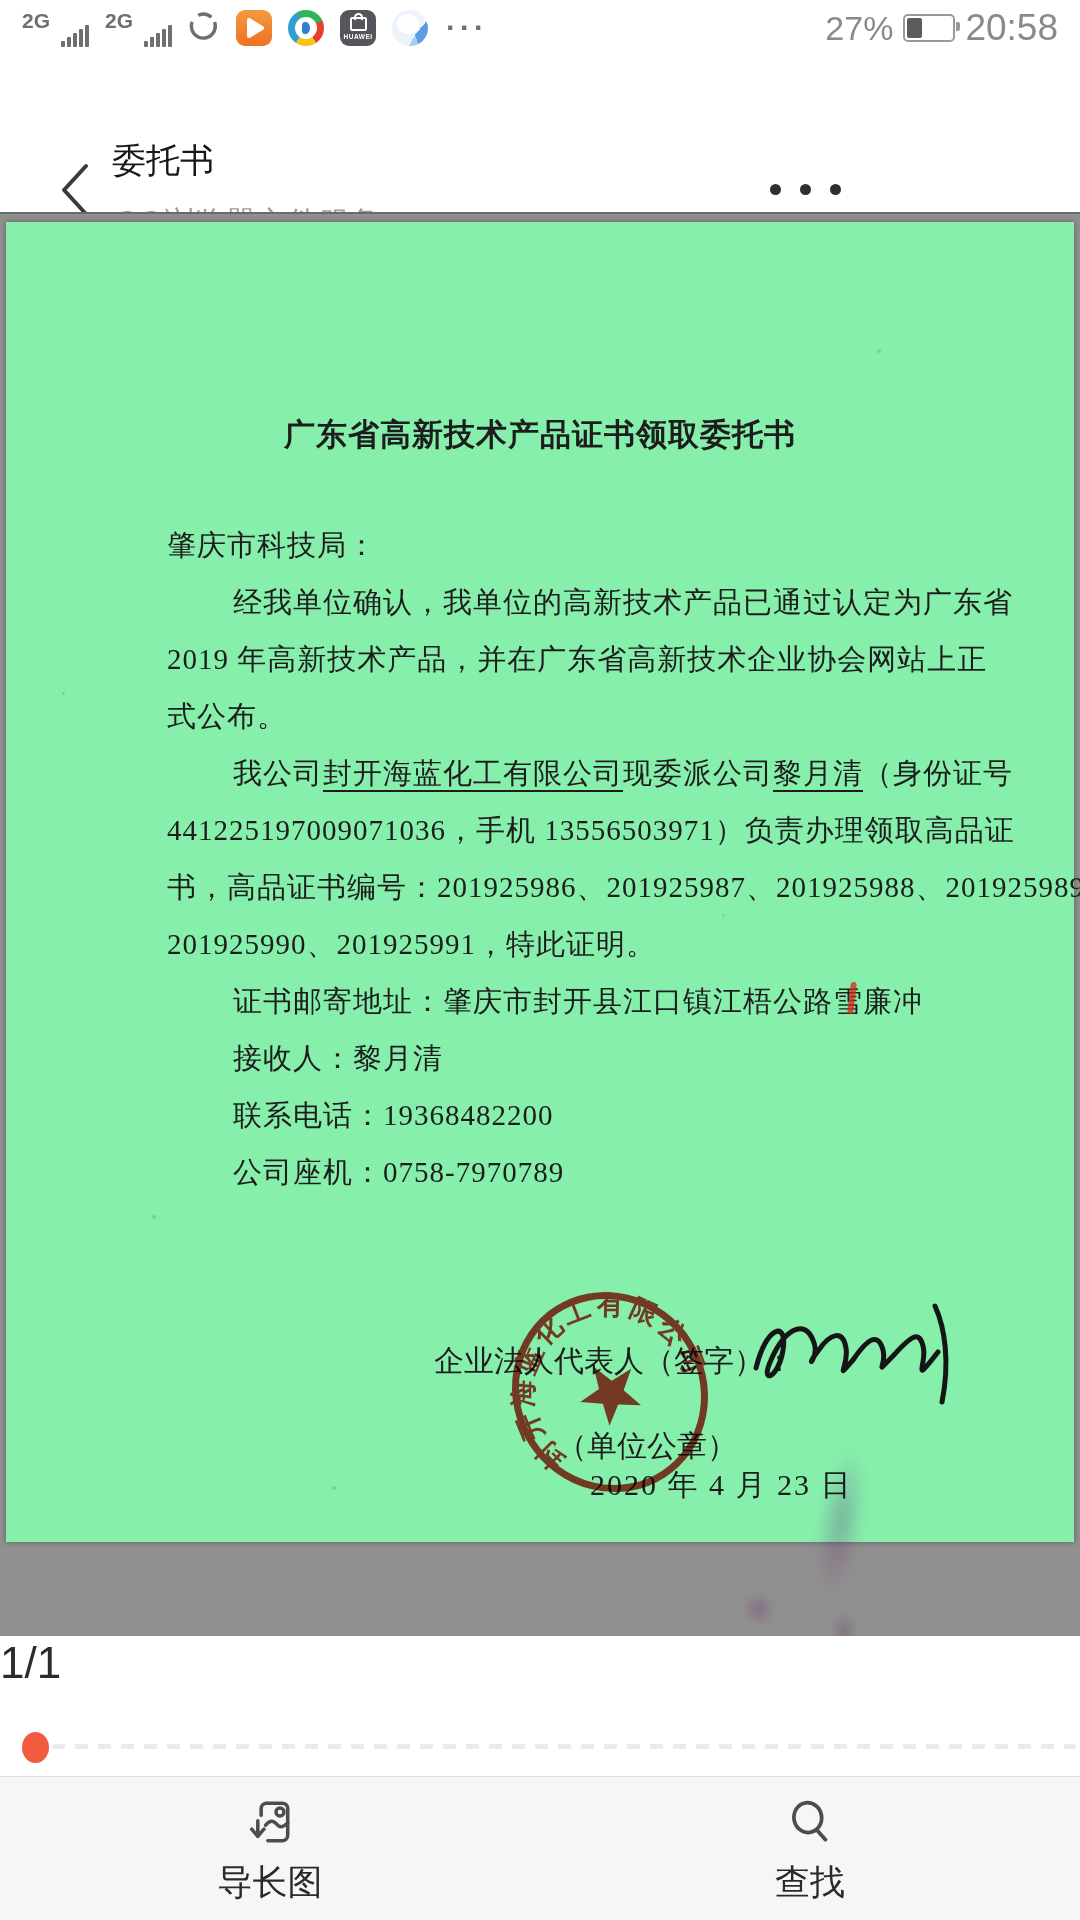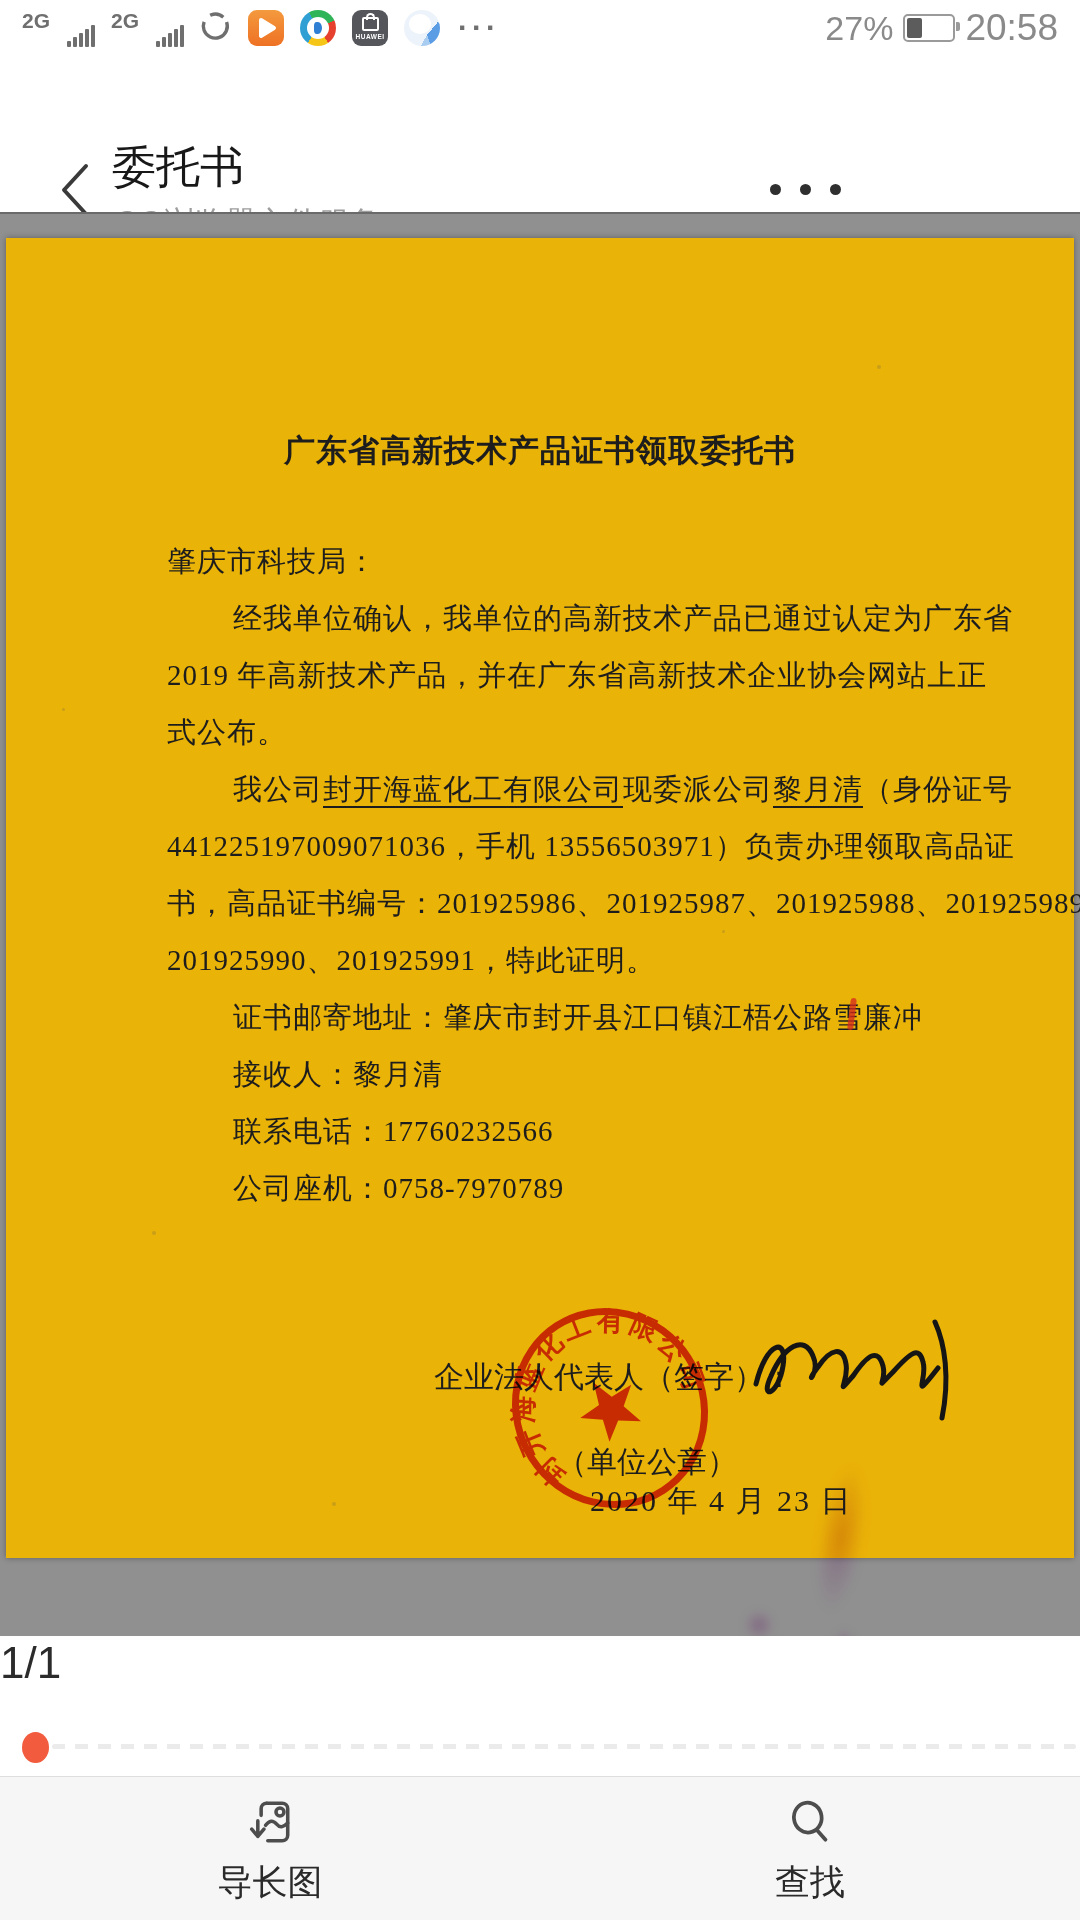--- a/index.html
+++ b/index.html
@@ -4,21 +4,21 @@
 <style>
   html,body{margin:0;padding:0;}
   #screen{position:relative;width:1080px;height:1920px;background:#ffffff;overflow:hidden;
           font-family:"Liberation Sans",sans-serif;}
 
   
   .statusbar{position:absolute;left:0;top:0;width:1080px;height:56px;display:flex;
              align-items:center;justify-content:space-between;padding:0 22px;box-sizing:border-box;color:#6f6f6f;}
   .sb-left{display:flex;align-items:center;gap:16px;}
   .sb-right{display:flex;align-items:center;gap:10px;font-size:34px;color:#8a8a8a;}
-  .sig{display:flex;align-items:flex-end;gap:15px;}
+  .sig{display:flex;align-items:flex-end;gap:9px;}
   .sig .g2{font-size:21px;font-weight:700;color:#6f6f6f;margin-bottom:14px;margin-right:2px;}
   .bars{display:flex;align-items:flex-end;gap:2px;}
   .bars i{display:block;width:4px;background:#6f6f6f;border-radius:1px;}
   .appicon{width:36px;height:36px;border-radius:9px;position:relative;flex:none;}
   .ic-play{background:linear-gradient(#f49a3e,#ee7124);}
   .ic-play svg{position:absolute;left:7px;top:7px;}
   .ic-multi{border-radius:50%;background:conic-gradient(from -30deg,#2fb457 0 95deg,#e6402e 95deg 175deg,#f5c518 175deg 245deg,#2f9fd4 245deg 360deg);}
   .ic-multi:after{content:"";position:absolute;left:7px;top:7px;width:22px;height:22px;border-radius:50%;background:#fff;}
   .ic-multi b{position:absolute;z-index:2;left:14px;top:12px;width:8px;height:12px;background:#2f7fd4;border-radius:40% 60% 60% 40%;}
   .ic-huawei{background:#55565b;display:flex;flex-direction:column;align-items:center;justify-content:center;}
@@ -31,28 +31,28 @@
   .ic-qq:after{content:"";position:absolute;left:5px;top:4px;width:22px;height:20px;border-radius:50%;background:#fff;}
   .sb-more{font-size:30px;font-weight:700;color:#6f6f6f;letter-spacing:4px;margin-left:2px;}
   .battery{width:48px;height:24px;border:2.5px solid #9a9a9a;border-radius:5px;position:relative;background:#fff;}
   .battery:after{content:"";position:absolute;right:-7px;top:6px;width:4px;height:9px;background:#9a9a9a;border-radius:0 2px 2px 0;}
   .battery .fill{position:absolute;left:2px;top:2px;bottom:2px;width:30%;background:#5c5c5c;border-radius:2px;}
   .sync{transform:rotate(-20deg);}
 
   
   .header{position:absolute;left:0;top:56px;width:1080px;height:156px;background:#fff;}
   .back{position:absolute;left:56px;top:104px;width:40px;height:60px;}
-  .h-title{position:absolute;left:112px;top:82px;font-size:44px;font-weight:500;color:#181818;}
+  .h-title{position:absolute;left:112px;top:82px;font-size:34px;font-weight:500;color:#181818;}
   .h-sub{position:absolute;left:115px;top:146px;font-size:31px;color:#9d9d9d;}
   .h-menu{position:absolute;left:770px;top:128px;display:flex;gap:19px;}
   .h-menu i{width:11px;height:11px;border-radius:50%;background:#2f2f2f;display:block;}
 
   
   .viewer{position:absolute;left:0;top:212px;width:1080px;height:1424px;background:#909090;border-top:2px solid #6a6a6a;box-sizing:border-box;}
-  .page{position:absolute;left:6px;top:24px;width:1068px;height:1320px;background:#eab308;box-shadow:0 0 6px rgba(0,0,0,.35);}
+  .page{position:absolute;left:6px;top:8px;width:1068px;height:1320px;background:#86efac;box-shadow:0 0 6px rgba(0,0,0,.35);}
   .doc{position:absolute;inset:0;font-family:"Liberation Serif","DejaVu Serif",serif;color:#1d1d1d;}
   .doc-title{position:absolute;left:0;top:192px;width:100%;text-align:center;font-size:31px;font-weight:700;letter-spacing:1px;}
   .line{position:absolute;left:161px;font-size:29px;white-space:nowrap;letter-spacing:1px;}
   .ind{left:227px;text-align:center;}
   .u{text-decoration:underline;text-underline-offset:7px;text-decoration-thickness:1.5px;}
   .signline{position:absolute;left:428px;top:1119px;font-size:30px;white-space:nowrap;font-family:"Liberation Serif",serif;}
   .sealnote{position:absolute;left:551px;top:1204px;font-size:30px;white-space:nowrap;font-family:"Liberation Serif",serif;}
   .dateline{position:absolute;left:584px;top:1243px;font-size:30px;white-space:nowrap;font-family:"Liberation Serif",serif;letter-spacing:2px;}
 
   .seal{position:absolute;left:478px;top:1038px;mix-blend-mode:multiply;opacity:.9;}
@@ -155,21 +155,21 @@
         <div class="line" style="top:304px">肇庆市科技局：</div>
         <div class="line ind" style="top:361px">经我单位确认，我单位的高新技术产品已通过认定为广东省</div>
         <div class="line" style="top:418px">2019 年高新技术产品，并在广东省高新技术企业协会网站上正</div>
         <div class="line" style="top:475px">式公布。</div>
         <div class="line ind" style="top:532px"><span>我公司</span><span class="u">封开海蓝化工有限公司</span><span>现委派公司</span><span class="u">黎月清</span><span>（身份证号</span></div>
         <div class="line" style="top:589px">441225197009071036，手机 13556503971）负责办理领取高品证</div>
         <div class="line" style="top:646px">书，高品证书编号：201925986、201925987、201925988、201925989、</div>
         <div class="line" style="top:703px">201925990、201925991，特此证明。</div>
         <div class="line ind" style="top:760px">证书邮寄地址：肇庆市封开县江口镇江梧公路雪廉冲</div>
         <div class="line ind" style="top:817px">接收人：黎月清</div>
-        <div class="line ind" style="top:874px">联系电话：17760232566</div>
+        <div class="line ind" style="top:874px">联系电话：19368482200</div>
         <div class="line ind" style="top:931px">公司座机：0758-7970789</div>
 
         <div class="signline">企业法人代表人（签字）：</div>
         <div class="sealnote">（单位公章）</div>
         <div class="dateline">2020 年 4 月 23 日</div>
 
         <svg class="seal" width="252" height="264" viewBox="0 0 252 264">
           <g transform="rotate(-33 126 132)">
             <ellipse cx="126" cy="132" rx="93" ry="98" fill="none" stroke="#d5281e" stroke-width="7"></ellipse>
             <path id="sealArc" d="M 55.3 165 A 78 78 0 1 1 196.7 165" fill="none"></path>

